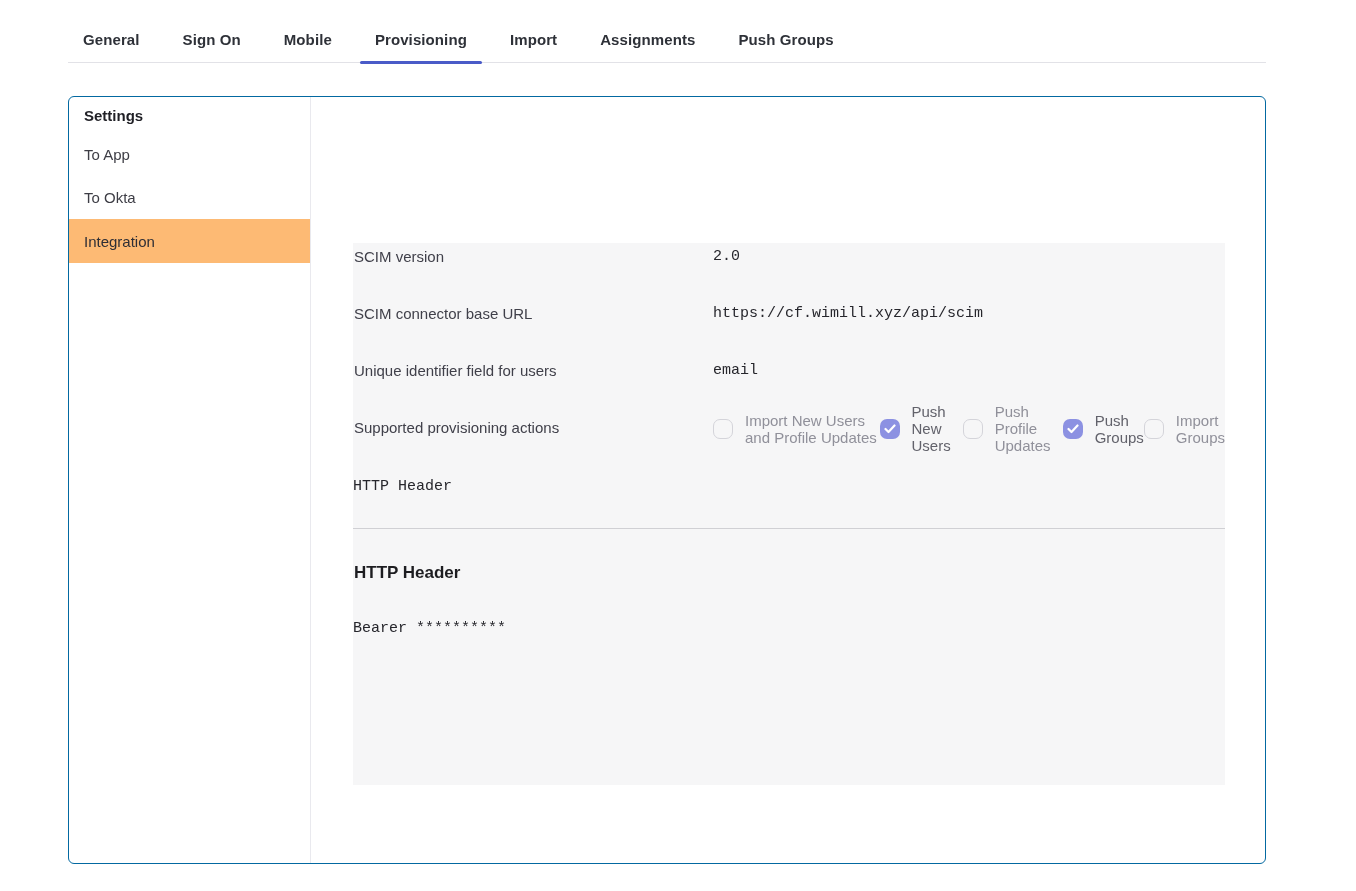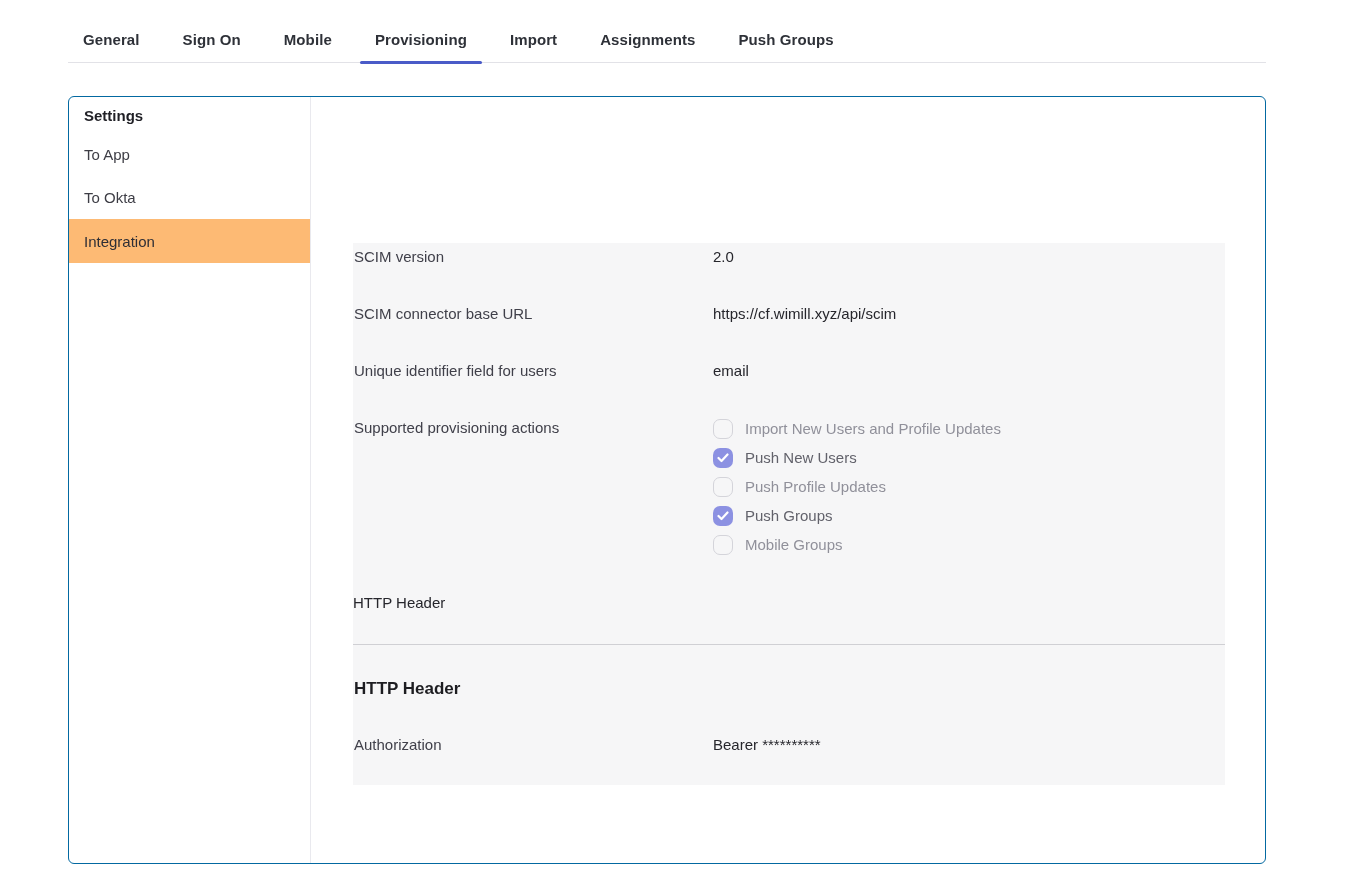--- a/index.html
+++ b/index.html
@@ -124,25 +124,25 @@
     margin-bottom: 39px;
     line-height: 18px;
     font-size: 15px;
   }
   .field-label {
     width: 360px;
     flex: 0 0 360px;
     color: #40404a;
     padding-left: 1px;
   }
-  .field-value { color: #26262c; }
+  .field-value { color: #26262c; font-family: Liberation Mono, monospace; }
 
   .field-row.actions { margin-bottom: 8px; line-height: normal; }
   .actions .field-label { padding-top: 5px; line-height: 18px; }
-  .options-stack { display: flex; flex-direction: column; }
+  .options-stack { display: flex; flex-direction: row; }
   .option-row {
     height: 29px;
     display: flex;
     align-items: center;
     cursor: pointer;
   }
   .checkbox {
     width: 20px; height: 20px;
     border-radius: 7px;
     border: 1.5px solid #d4d4da;
@@ -260,34 +260,33 @@
                   <polyline points="1.5,5 4.5,8 10.5,1.5" fill="none" stroke="#ffffff" stroke-width="2.2" stroke-linecap="round" stroke-linejoin="round"></polyline>
                 </svg>
             </span>
             <span class="option-label">Push Groups</span>
           </div>
 
           <div class="option-row">
             <span class="checkbox">
               
             </span>
-            <span class="option-label">Mobile Groups</span>
+            <span class="option-label">Import Groups</span>
           </div>
 
         </div>
       </div>
 
       <div class="field-row auth-row">
         <div class="field-value">HTTP Header</div>
       </div>
 
       <hr class="panel-divider">
 
       <h2 class="subsection-title">HTTP Header</h2>
 
       <div class="field-row sub-field-row">
-        <div class="field-label">Authorization</div>
         <div class="field-value">Bearer **********</div>
       </div>
 
     </div>
   </div>
 </section>
 
 </body></html>

